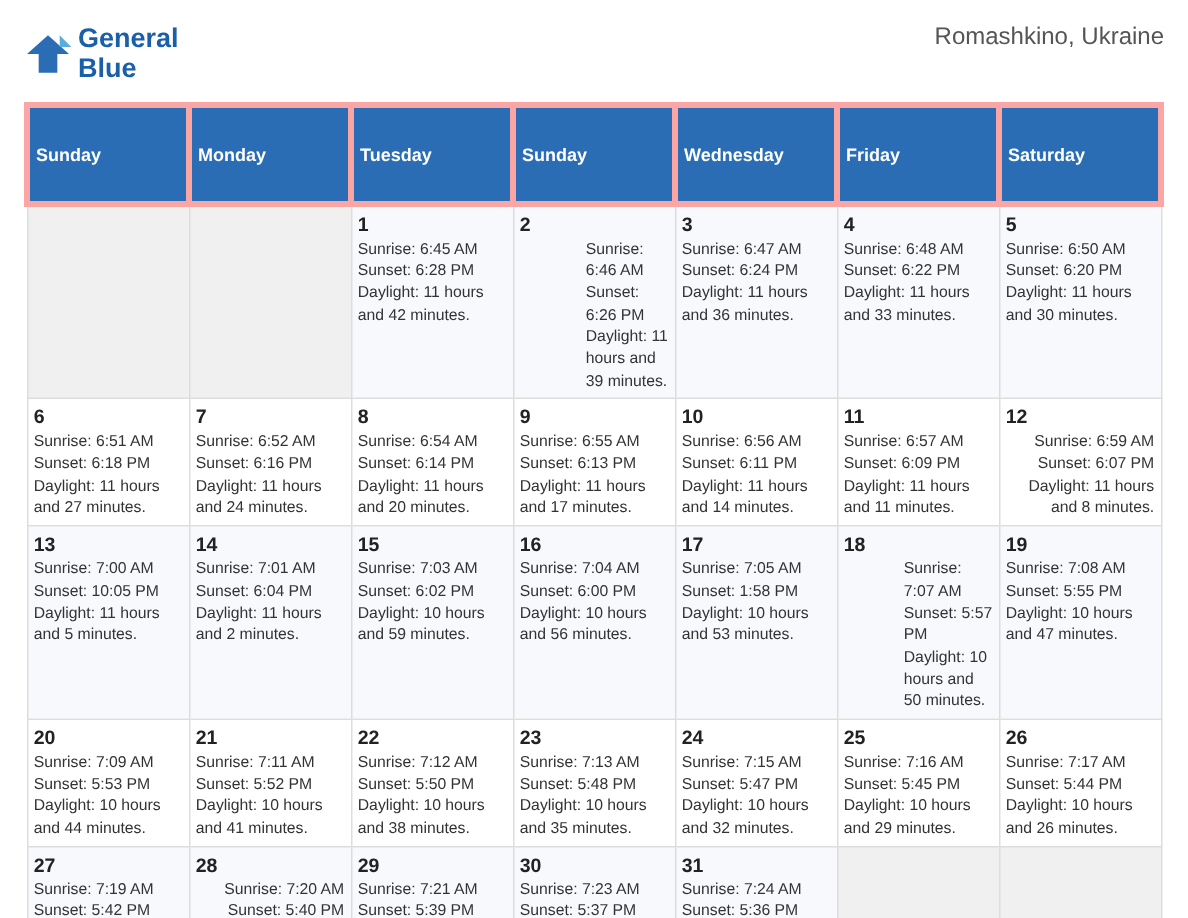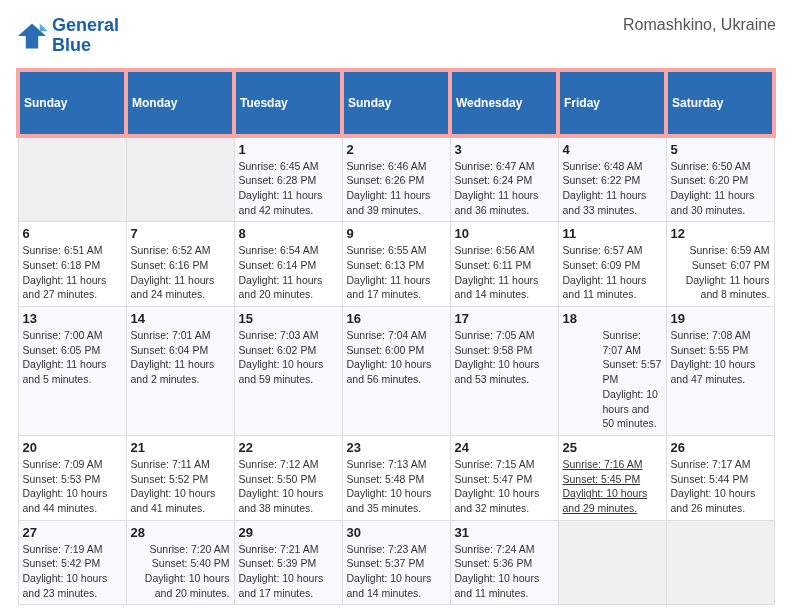--- a/index.html
+++ b/index.html
@@ -125,21 +125,21 @@
         <td class="empty-cell"></td>
         <td class="empty-cell"></td>
         <td>
           <div class="day-number">1</div>
           <div class="day-info" style="white-space: pre-line;">Sunrise: 6:45 AM
 Sunset: 6:28 PM
 Daylight: 11 hours and 42 minutes.</div>
         </td>
         <td>
           <div class="day-number">2</div>
-          <div class="day-info" style="white-space: pre-line;">Sunrise: 6:46 AM
+          <div class="day-info" style="white-space: pre-line; margin-left: 44px;">Sunrise: 6:46 AM
 Sunset: 6:26 PM
 Daylight: 11 hours and 39 minutes.</div>
         </td>
         <td>
           <div class="day-number">3</div>
           <div class="day-info" style="white-space: pre-line;">Sunrise: 6:47 AM
 Sunset: 6:24 PM
 Daylight: 11 hours and 36 minutes.</div>
         </td>
         <td>
@@ -196,21 +196,21 @@
           <div class="day-number">12</div>
           <div class="day-info" style="white-space: pre-line; text-align: right;">Sunrise: 6:59 AM
 Sunset: 6:07 PM
 Daylight: 11 hours and 8 minutes.</div>
         </td>
       </tr>
       <tr>
         <td>
           <div class="day-number">13</div>
           <div class="day-info" style="white-space: pre-line;">Sunrise: 7:00 AM
-Sunset: 6:05 PM
+Sunset: 10:05 PM
 Daylight: 11 hours and 5 minutes.</div>
         </td>
         <td>
           <div class="day-number">14</div>
           <div class="day-info" style="white-space: pre-line;">Sunrise: 7:01 AM
 Sunset: 6:04 PM
 Daylight: 11 hours and 2 minutes.</div>
         </td>
         <td>
           <div class="day-number">15</div>
@@ -220,21 +220,21 @@
         </td>
         <td>
           <div class="day-number">16</div>
           <div class="day-info" style="white-space: pre-line;">Sunrise: 7:04 AM
 Sunset: 6:00 PM
 Daylight: 10 hours and 56 minutes.</div>
         </td>
         <td>
           <div class="day-number">17</div>
           <div class="day-info" style="white-space: pre-line;">Sunrise: 7:05 AM
-Sunset: 9:58 PM
+Sunset: 1:58 PM
 Daylight: 10 hours and 53 minutes.</div>
         </td>
         <td>
           <div class="day-number">18</div>
           <div class="day-info" style="white-space: pre-line; margin-left: 40px;">Sunrise: 7:07 AM
 Sunset: 5:57 PM
 Daylight: 10 hours and 50 minutes.</div>
         </td>
         <td>
           <div class="day-number">19</div>
@@ -269,21 +269,21 @@
 Daylight: 10 hours and 35 minutes.</div>
         </td>
         <td>
           <div class="day-number">24</div>
           <div class="day-info" style="white-space: pre-line;">Sunrise: 7:15 AM
 Sunset: 5:47 PM
 Daylight: 10 hours and 32 minutes.</div>
         </td>
         <td>
           <div class="day-number">25</div>
-          <div class="day-info" style="white-space: pre-line; text-decoration: underline;">Sunrise: 7:16 AM
+          <div class="day-info" style="white-space: pre-line;">Sunrise: 7:16 AM
 Sunset: 5:45 PM
 Daylight: 10 hours and 29 minutes.</div>
         </td>
         <td>
           <div class="day-number">26</div>
           <div class="day-info" style="white-space: pre-line;">Sunrise: 7:17 AM
 Sunset: 5:44 PM
 Daylight: 10 hours and 26 minutes.</div>
         </td>
       </tr>

